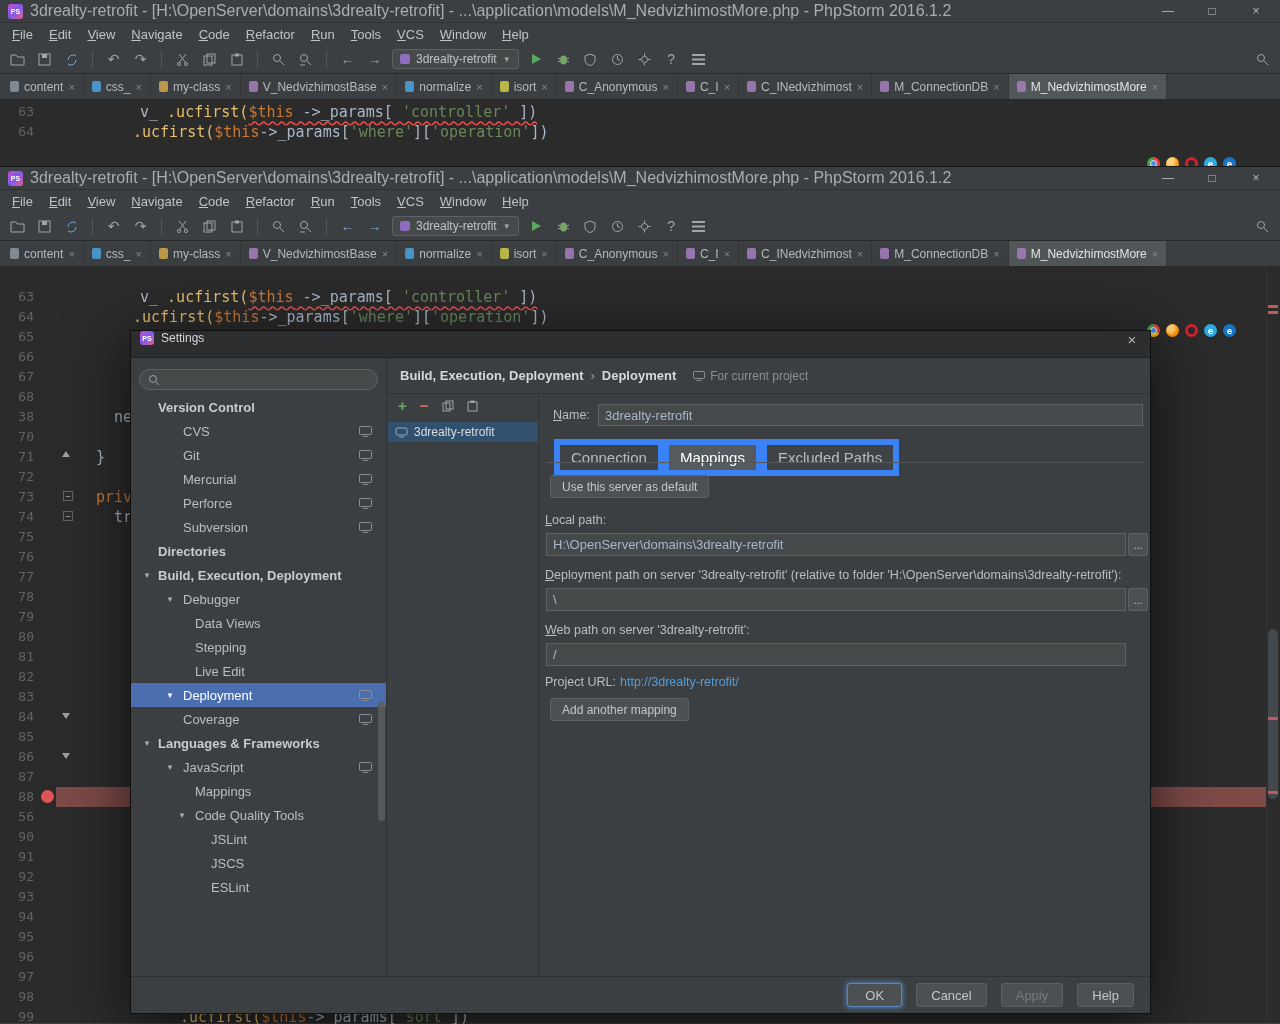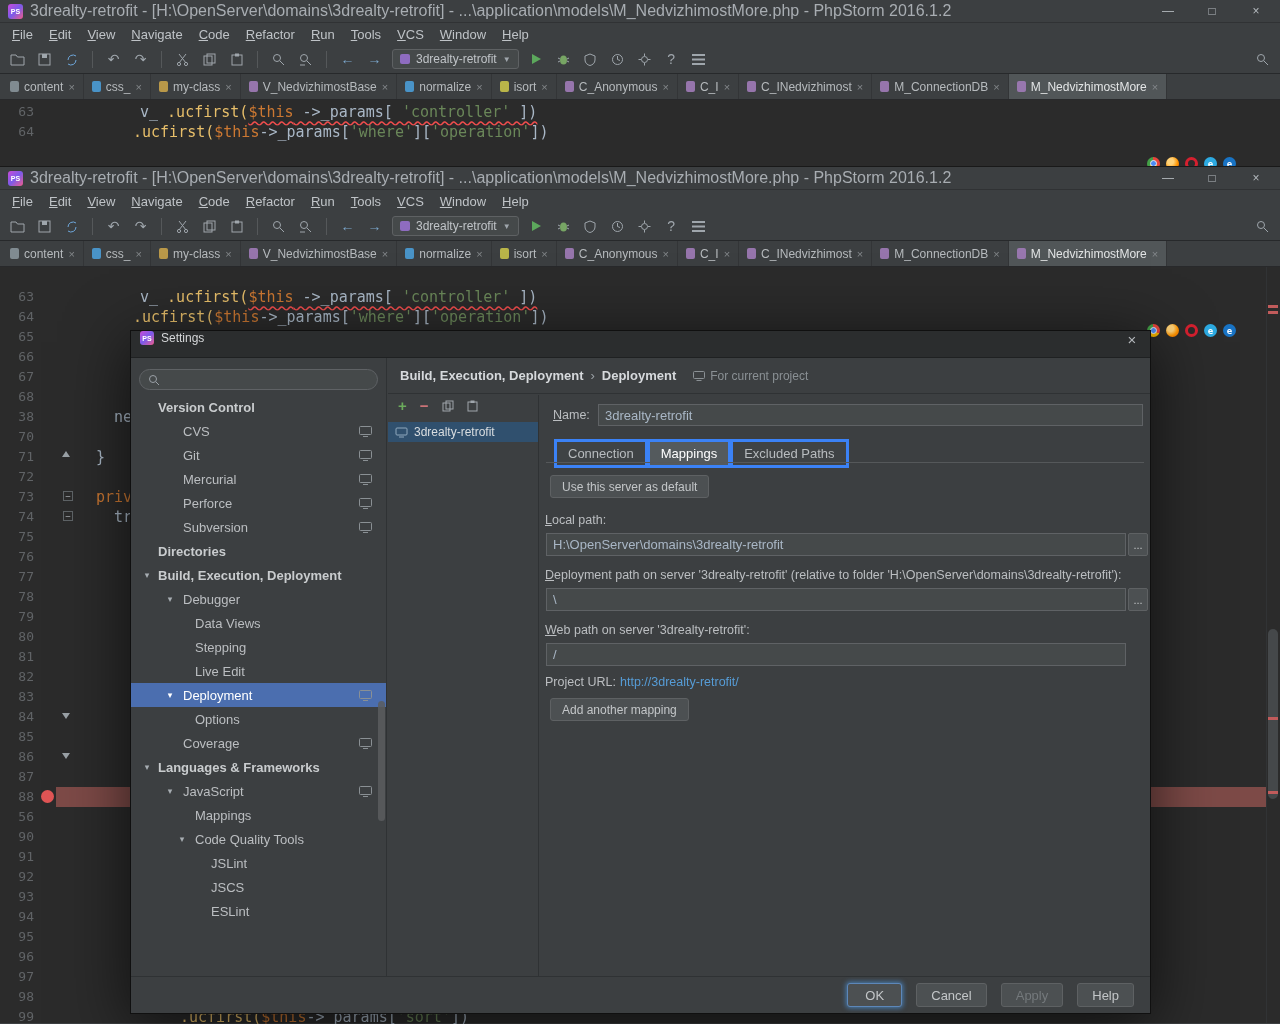--- a/index.html
+++ b/index.html
@@ -86,21 +86,21 @@
   .dlg-servers{position:absolute;left:257px;top:64px;width:151px;bottom:37px;border-right:1px solid #2f3234}
   .srv-toolbar{height:22px;display:flex;align-items:center;gap:13px;padding:0 10px}
   .srv-add{color:#6bab5c;font-size:15px;font-weight:bold;line-height:14px}
   .srv-remove{color:#d4777b;font-size:15px;font-weight:bold;line-height:14px}
   .srv-row{height:20px;margin-top:5px;background:#30506e;display:flex;align-items:center;gap:6px;padding-left:7px;color:#d9dde0;font-size:12px}
   .dlg-form{position:absolute;left:408px;top:64px;right:0;bottom:37px;overflow:hidden}
   .flabel{position:absolute;font-size:12.5px;color:#bbbec1;white-space:nowrap;display:inline-block}
   .mnem::first-letter{text-decoration:underline}
   .tfield{position:absolute;background:#45494a;border:1px solid #5f6265;color:#a9b7c6;font-size:13px;padding:0 6px;font-family:inherit}
   .ftabs{position:absolute;left:15px;top:44px;display:flex}
-  .ftab{padding:4px 11px;border:3px solid #3b82f6;background:#3f4345;color:#b8bcbf;font-size:13px;margin-right:-1px}
+  .ftab{padding:4px 11px;border:6px solid #3b82f6;background:#3f4345;color:#b8bcbf;font-size:15px;margin-right:-1px}
   .ftab.active{background:#545a5d;color:#fff}
   .ftab-line{position:absolute;left:7px;right:6px;top:67px;height:1px;background:#55585a}
   .dbtn{background:#4c5052;border:1px solid #5e6163;border-radius:3px;color:#c3c6c8;font-size:12px;display:flex;align-items:center;justify-content:center;position:absolute;height:23px;padding:0 11px;white-space:nowrap}
   .browse{position:absolute;width:20px;height:23px;background:#4c5052;border:1px solid #5e6163;border-radius:2px;color:#c3c6c8;font-size:11px;display:flex;align-items:center;justify-content:center}
   .url-link{position:absolute;color:#569cd6;font-size:12.5px}
   .dlg-buttons{position:absolute;left:0;right:0;bottom:0;height:37px;border-top:1px solid #2f3234;display:flex;align-items:center;justify-content:flex-end;gap:14px;padding:0 16px}
   .btn{height:24px;min-width:55px;padding:0 14px;background:#4c5052;border:1px solid #5e6163;border-radius:3px;color:#c3c6c8;font-size:13px;display:flex;align-items:center;justify-content:center}
   .btn.primary{border-color:#5d87b9;box-shadow:0 0 5px 1px rgba(74,136,199,.85)}
   .btn.disabled{color:#74797c}
   svg{display:block}
@@ -733,25 +733,20 @@
             <span class="arrow">▾</span>
             <span class="tlabel">Deployment</span>
             <span class="scope">
               <svg width="13" height="11">
                 <rect x="0.5" y="0.5" width="12" height="8" rx="1" fill="none" stroke="#8a9094"></rect>
                 <line x1="4" y1="10.5" x2="9" y2="10.5" stroke="#8a9094"></line>
               </svg>
             </span>
           </div>
 
-          <div class="trow lv2">
-
-            <span class="tlabel">Options</span>
-
-          </div>
 
           <div class="trow lv1">
 
             <span class="tlabel">Coverage</span>
             <span class="scope">
               <svg width="13" height="11">
                 <rect x="0.5" y="0.5" width="12" height="8" rx="1" fill="none" stroke="#8a9094"></rect>
                 <line x1="4" y1="10.5" x2="9" y2="10.5" stroke="#8a9094"></line>
               </svg>
             </span>

